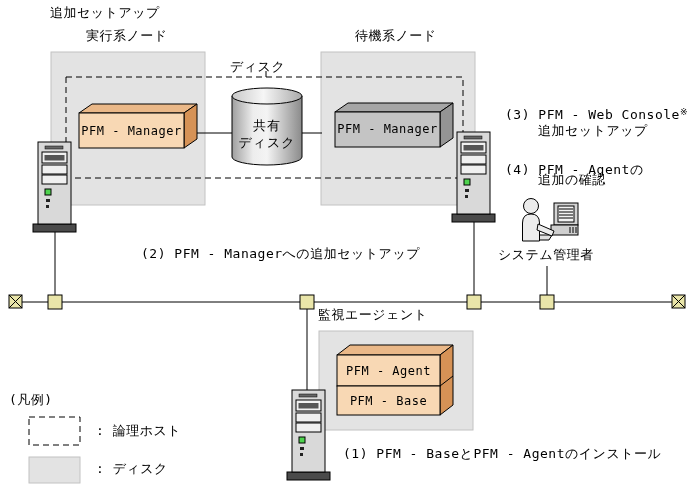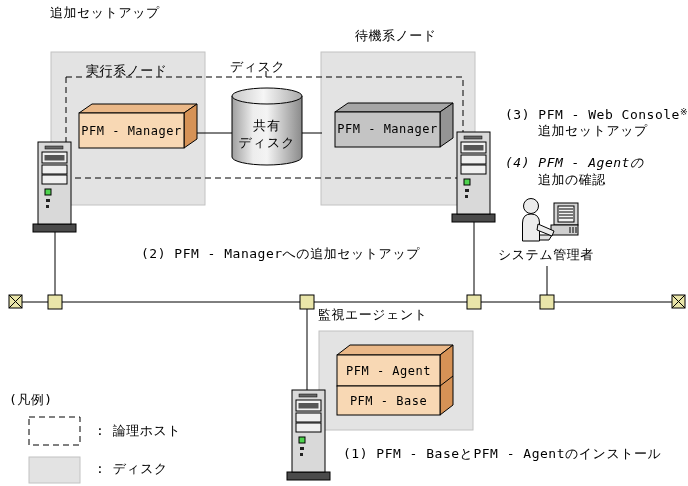--- a/index.html
+++ b/index.html
@@ -151,27 +151,27 @@
       <circle cx="13" cy="9" r="7.5" fill="#ececec" stroke="#000"></circle>
       <path d="M4.5,44 L4.5,26 Q4.5,17 13,17 Q21.5,17 21.5,26 L21.5,44 Z" fill="#ececec" stroke="#000"></path>
       <polygon points="20,27 36,34 34,39 19,33" fill="#ececec" stroke="#000"></polygon>
     </g>
 
     <rect x="29" y="417" width="51" height="28" fill="none" stroke="#000" stroke-dasharray="6 4"></rect>
     <rect x="29" y="457" width="51" height="26" stroke="#c2c2c2" fill="#e3e3e3"></rect>
   </svg>
 
   <div class="lbl" style="left:50px;top:5px;">追加セットアップ</div>
-  <div class="lbl" style="left:86px;top:28px;margin-top:35px;">実行系ノード</div>
+  <div class="lbl" style="left:86px;top:28px;">実行系ノード</div>
   <div class="lbl" style="left:355px;top:28px;">待機系ノード</div>
   <div class="lbl" style="left:230px;top:59px;">ディスク</div>
   <div class="lbl" style="left:141px;top:218px;margin-top:28px;">(2) PFM - Managerへの追加セットアップ</div>
   <div class="lbl" style="left:505px;top:105px;"><span>(3) PFM - Web Console</span><span class="sup">※</span></div>
   <div class="lbl" style="left:538px;top:123px;">追加セットアップ</div>
-  <div class="lbl" style="left:505px;top:155px;font-style:italic;">(4) PFM - Agentの</div>
+  <div class="lbl" style="left:505px;top:162px;">(4) PFM - Agentの</div>
   <div class="lbl" style="left:538px;top:172px;">追加の確認</div>
   <div class="lbl" style="left:318px;top:307px;">監視エージェント</div>
   <div class="lbl" style="left:498px;top:247px;">システム管理者</div>
   <div class="lbl" style="left:343px;top:446px;">(1) PFM - BaseとPFM - Agentのインストール</div>
   <div class="lbl" style="left:9px;top:392px;">(凡例)</div>
   <div class="lbl" style="left:96px;top:423px;">: 論理ホスト</div>
   <div class="lbl" style="left:96px;top:461px;">: ディスク</div>
 
 </div>
 

